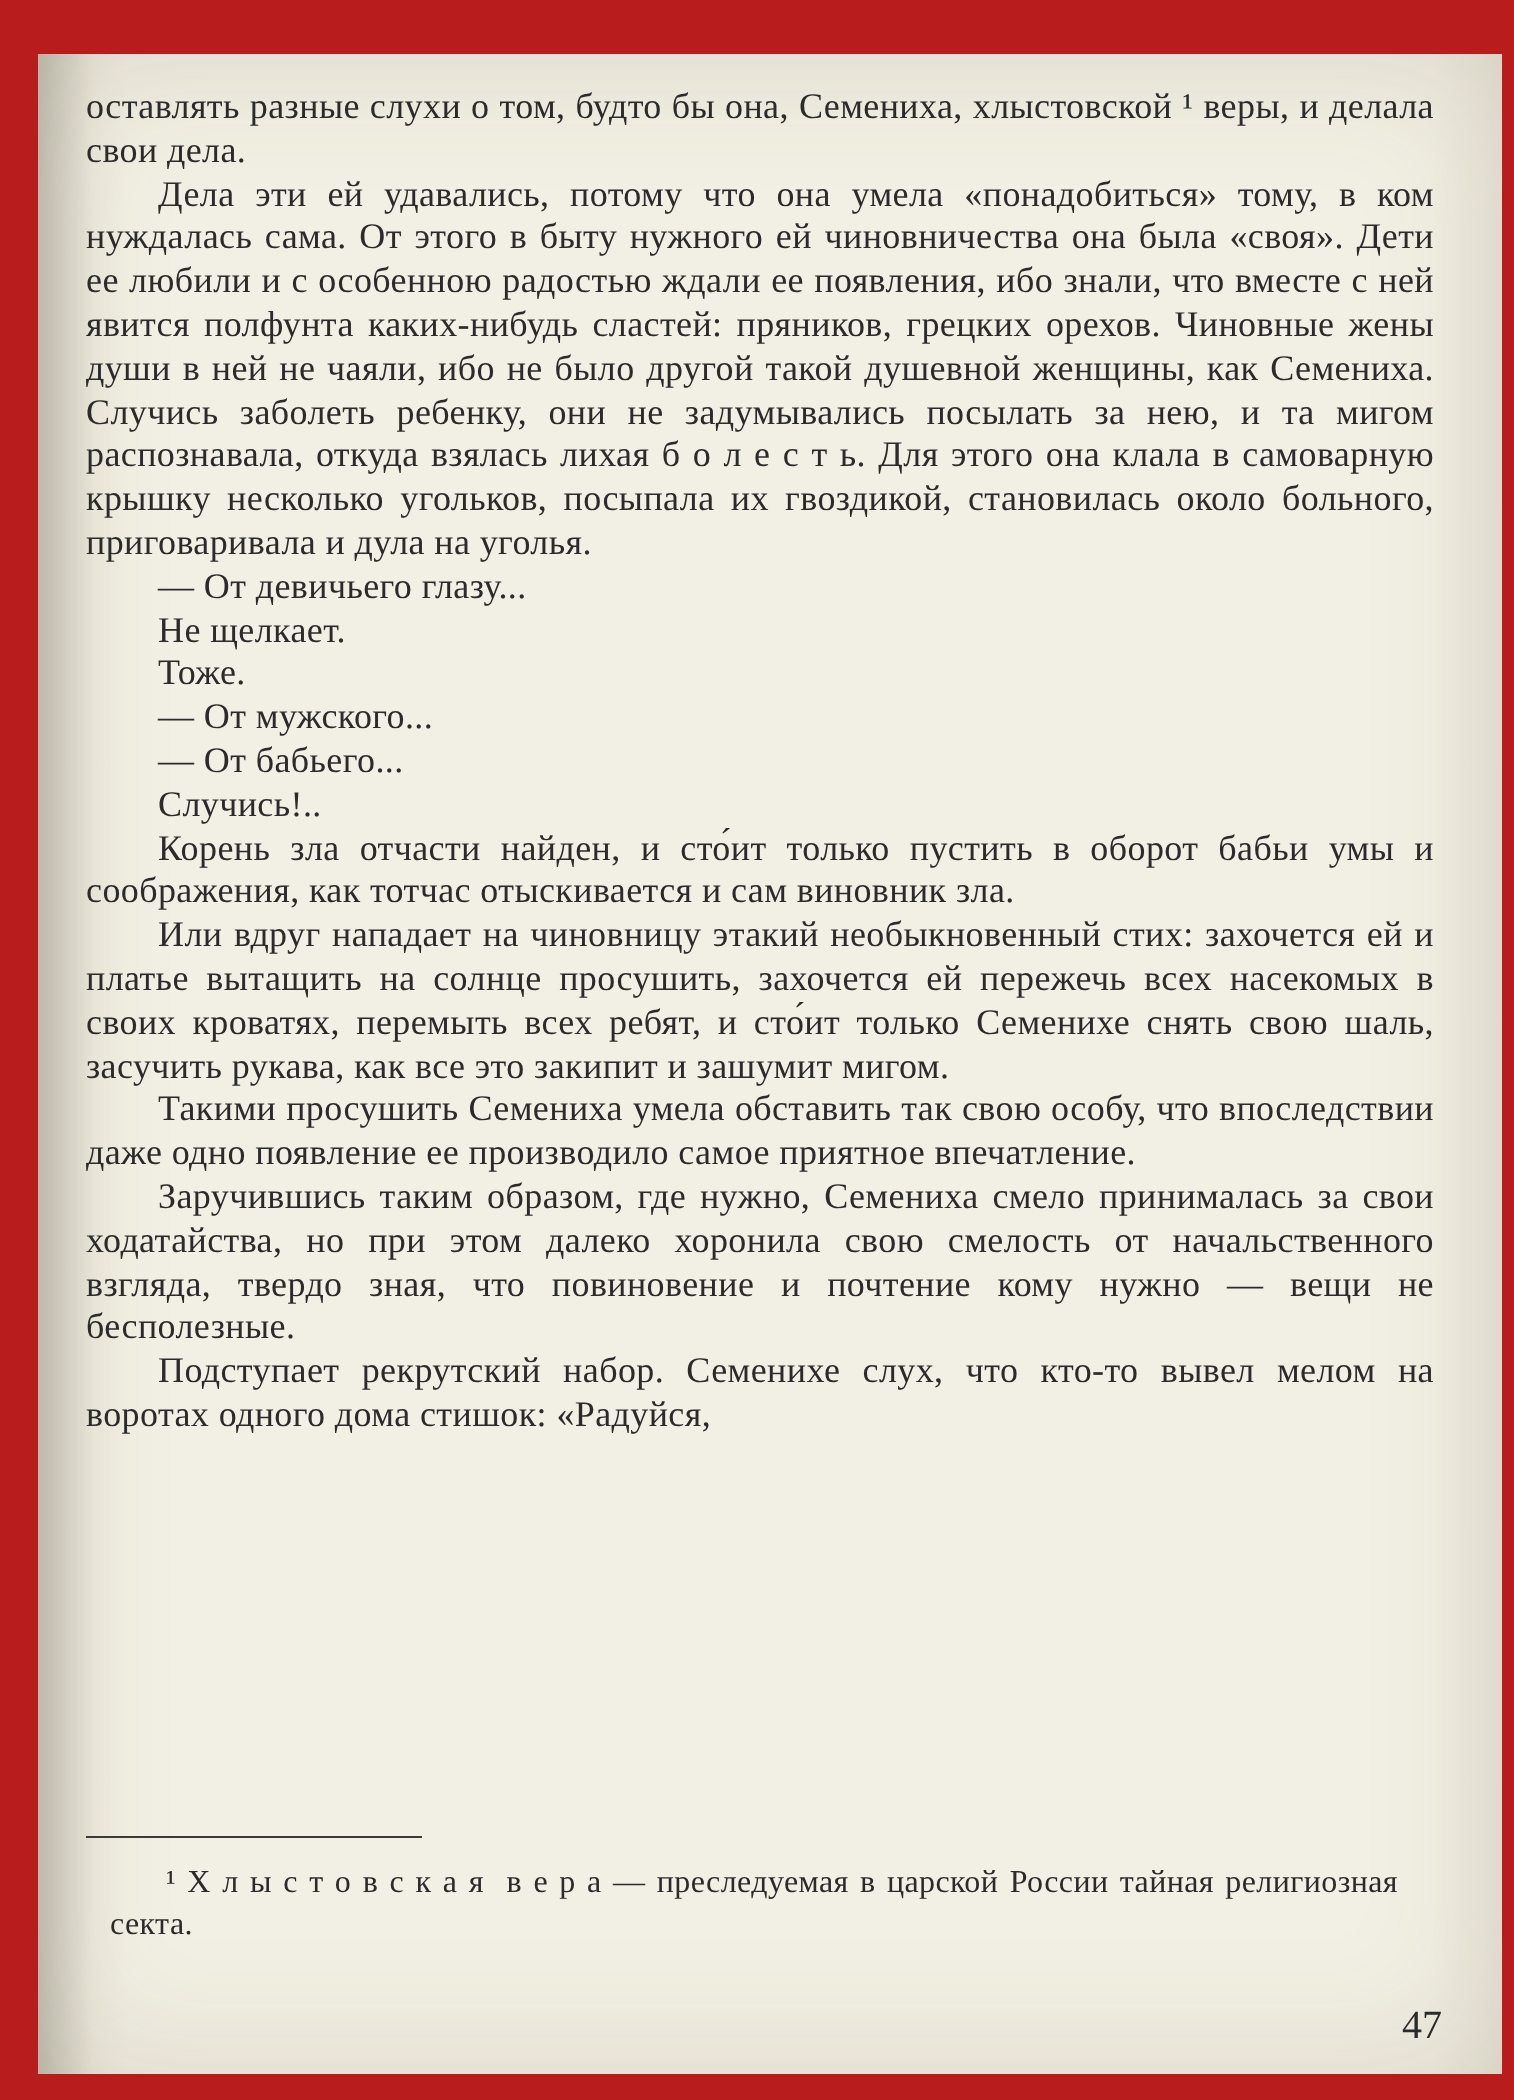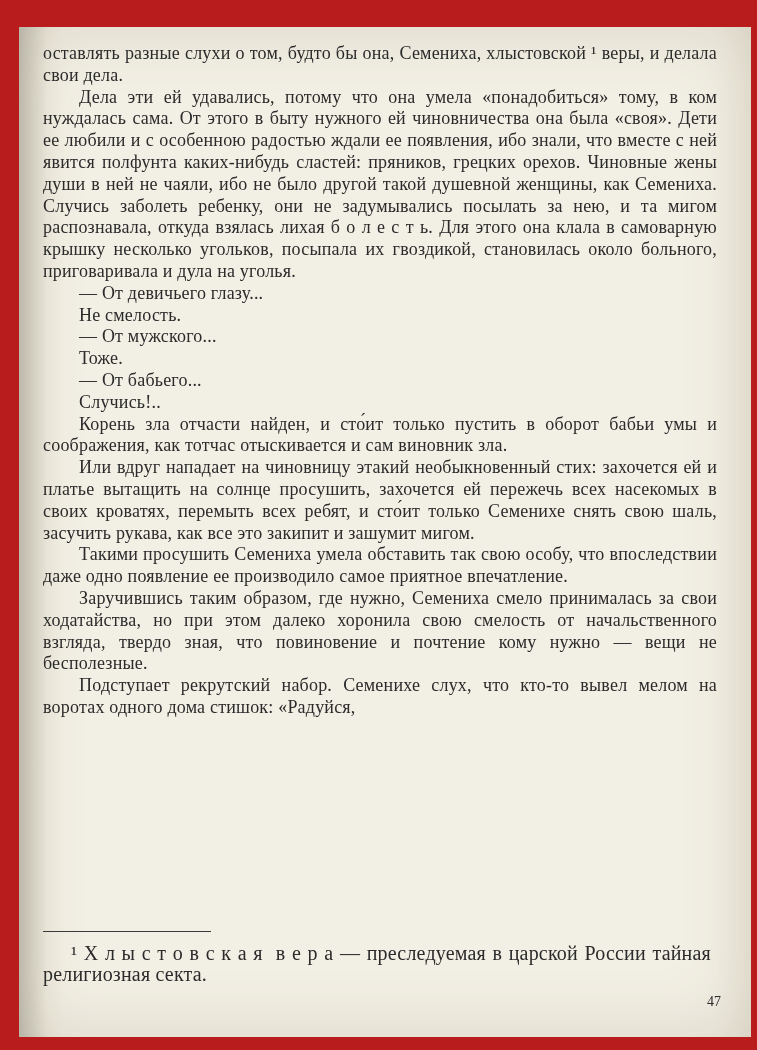--- a/index.html
+++ b/index.html
@@ -65,48 +65,48 @@
     bottom: 52px;
     color: #2b2b2b;
   }
   .footnote-rule {
     width: 168px;
     height: 0;
     border-top: 1.5px solid #3a3a3a;
     margin-bottom: 11px;
   }
   .footnote-text {
-    margin: 0;
-    font-size: 20px;
+    margin: 12px;
+    font-size: 16px;
     line-height: 21px;
     text-align: justify;
     text-indent: 28px;
     letter-spacing: 0.2px;
   }
   .page-number {
     position: absolute;
     right: 30px;
-    bottom: 27px;
-    font-size: 14px;
+    bottom: 12px;
+    font-size: 20px;
     color: #2b2b2b;
   }
 </style>
 </head>
 <body>
 
 <div class="scan-frame">
   <div class="page">
 
     <div class="text-block">
         <p class="para noindent">оставлять разные слухи о том, будто бы она, Семениха, хлыстовской&nbsp;¹ веры, и делала свои дела.</p>
         <p class="para indent">Дела эти ей удавались, потому что она умела «понадобиться» тому, в ком нуждалась сама. От этого в быту нужного ей чиновничества она была «своя». Дети ее любили и с особенною радостью ждали ее появления, ибо знали, что вместе с ней явится полфунта каких-нибудь сластей: пряников, грецких орехов. Чиновные жены души в ней не чаяли, ибо не было другой такой душевной женщины, как Семениха. Случись заболеть ребенку, они не задумывались посылать за нею, и та мигом распознавала, откуда взялась лихая б&nbsp;о&nbsp;л&nbsp;е&nbsp;с&nbsp;т&nbsp;ь. Для этого она клала в самоварную крышку несколько угольков, посыпала их гвоздикой, становилась около больного, приговаривала и дула на уголья.</p>
         <p class="para dialog">— От девичьего глазу...</p>
-        <p class="para dialog">Не смелость.</p>
+        <p class="para dialog">Не щелкает.</p>
+        <p class="para dialog">Тоже.</p>
         <p class="para dialog">— От мужского...</p>
-        <p class="para dialog">Тоже.</p>
         <p class="para dialog">— От бабьего...</p>
         <p class="para dialog">Случись!..</p>
         <p class="para indent">Корень зла отчасти найден, и сто́ит только пустить в оборот бабьи умы и соображения, как тотчас отыскивается и сам виновник зла.</p>
         <p class="para indent">Или вдруг нападает на чиновницу этакий необыкновенный стих: захочется ей и платье вытащить на солнце просушить, захочется ей пережечь всех насекомых в своих кроватях, перемыть всех ребят, и сто́ит только Семенихе снять свою шаль, засучить рукава, как все это закипит и зашумит мигом.</p>
         <p class="para indent">Такими просушить Семениха умела обставить так свою особу, что впоследствии даже одно появление ее производило самое приятное впечатление.</p>
         <p class="para indent">Заручившись таким образом, где нужно, Семениха смело принималась за свои ходатайства, но при этом далеко хоронила свою смелость от начальственного взгляда, твердо зная, что повиновение и почтение кому нужно — вещи не бесполезные.</p>
         <p class="para indent">Подступает рекрутский набор. Семенихе слух, что кто-то вывел мелом на воротах одного дома стишок: «Радуйся,</p>
       </div>
 
     <div class="footnote-area">

